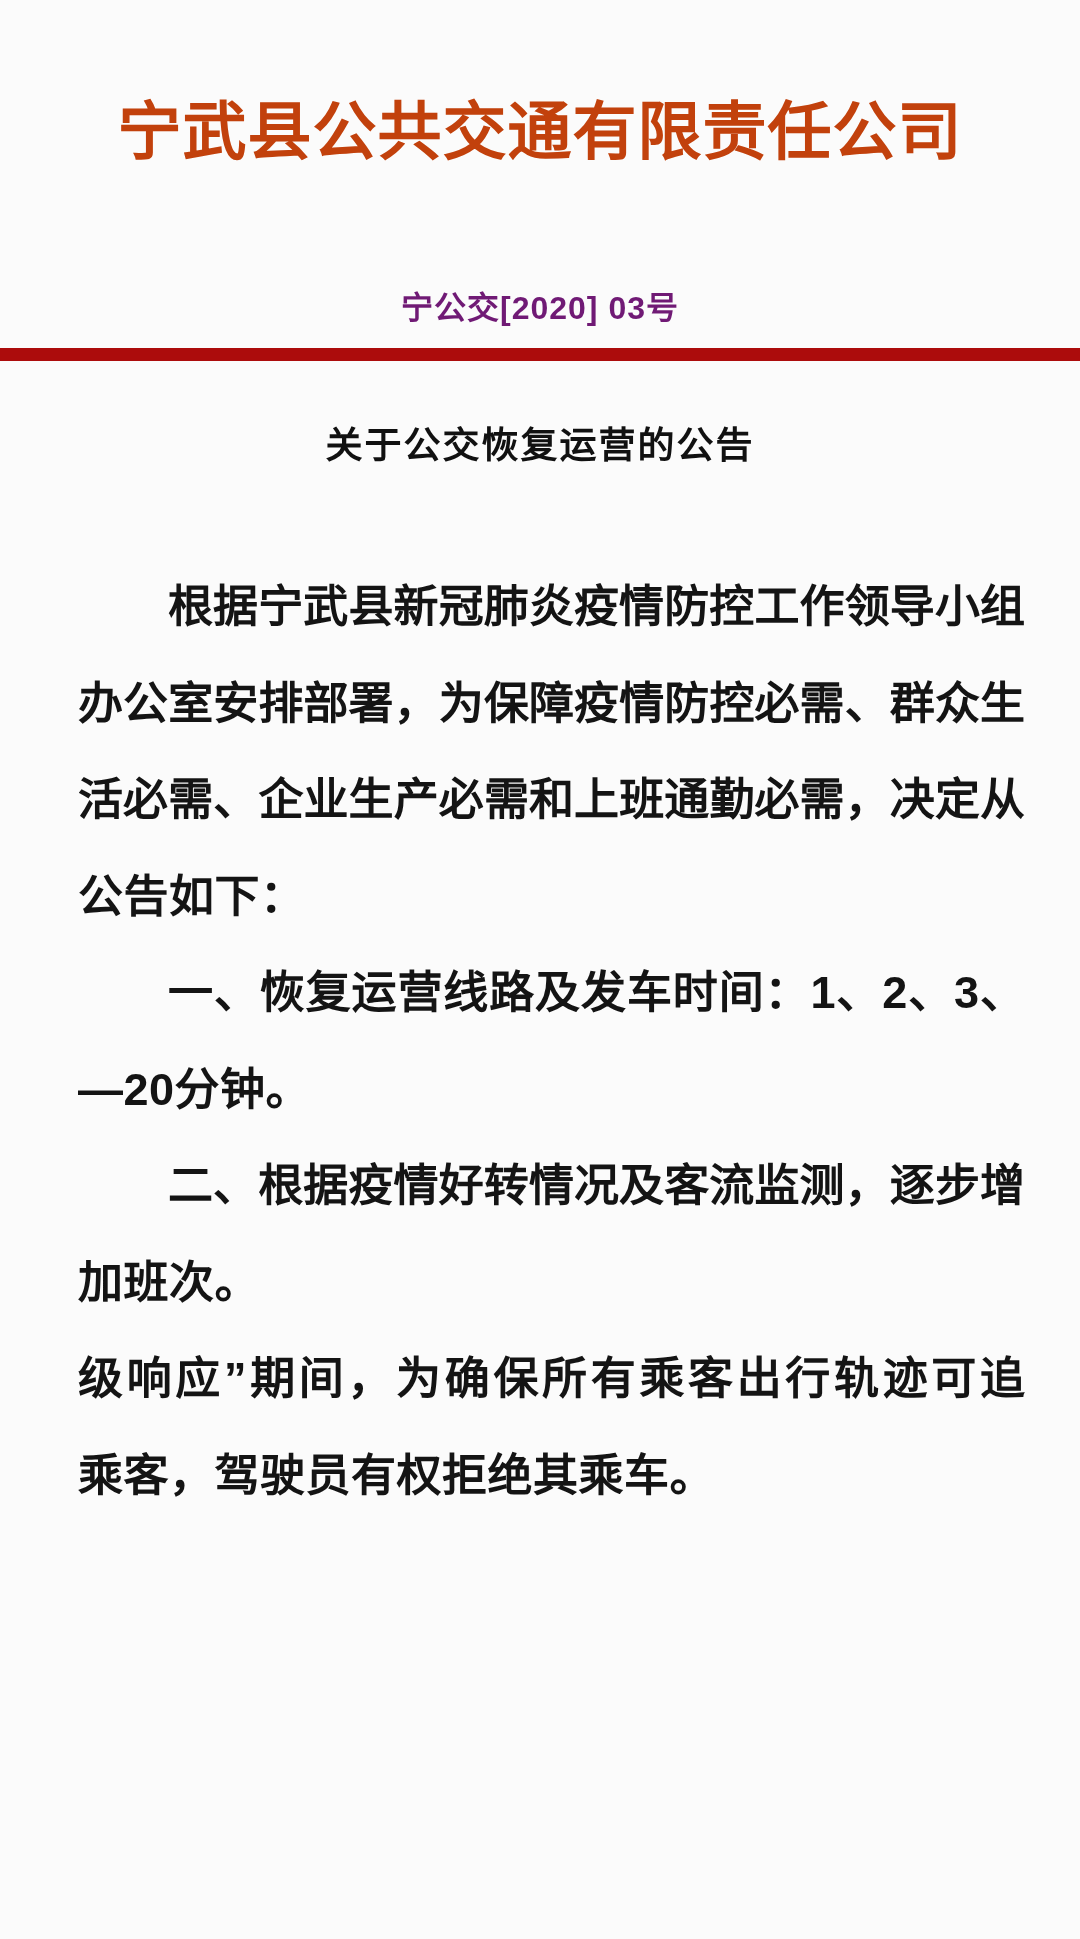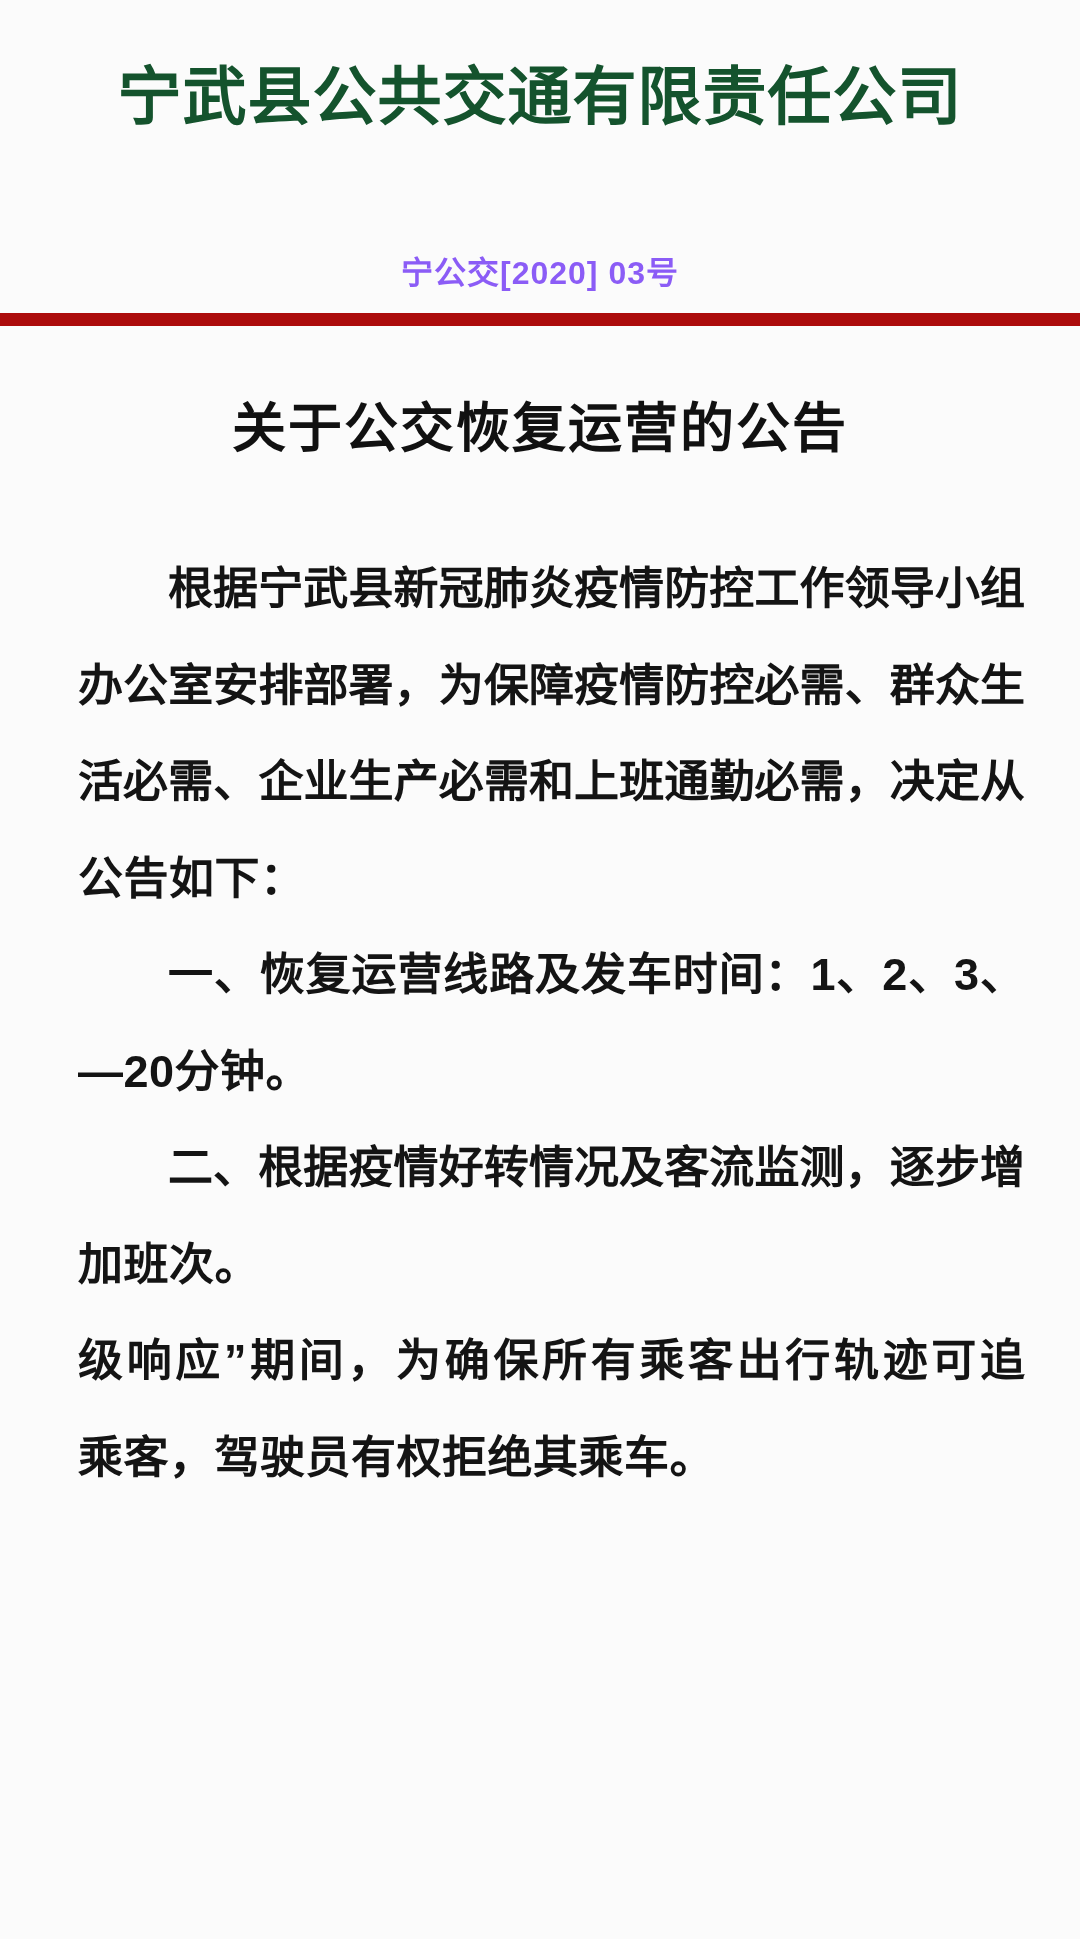--- a/index.html
+++ b/index.html
@@ -14,48 +14,48 @@
     font-family: "Liberation Sans", "DejaVu Sans", sans-serif;
     overflow: hidden;
     position: relative;
   }
   .page {
     width: 1080px;
     height: 1939px;
     position: relative;
   }
   .company-name {
-    padding-top: 61px;
+    padding-top: 96px;
     text-align: center;
     font-size: 64px;
     line-height: 72px;
     font-weight: bold;
     letter-spacing: 1px;
-    color: #14532d;
+    color: #c2410c;
     white-space: nowrap;
   }
   .doc-number {
     margin-top: 120px;
     text-align: center;
     font-size: 32px;
     line-height: 40px;
     font-weight: bold;
     letter-spacing: 1px;
-    color: #8b5cf6;
+    color: #701a75;
   }
   .red-rule {
     margin-top: 20px;
     width: 100%;
     height: 13px;
     background: #ac0c0c;
   }
   .doc-title {
-    margin-top: 74px;
+    margin-top: 57px;
     text-align: center;
-    font-size: 54px;
+    font-size: 37px;
     line-height: 56px;
     font-weight: bold;
     letter-spacing: 2px;
     color: #111111;
   }
   .doc-body {
     margin-top: 85px;
     padding: 0 55px 0 78px;
     font-size: 45px;
     font-weight: 600;

